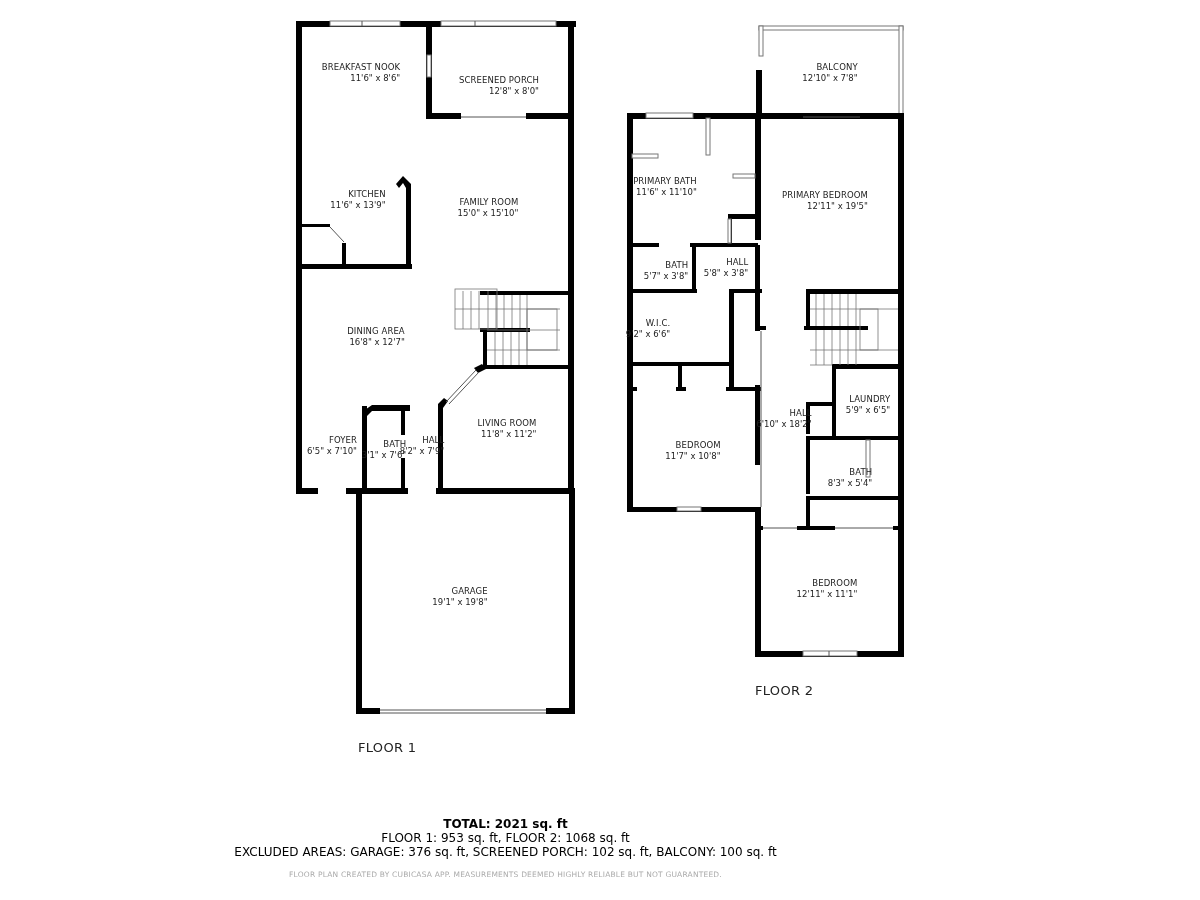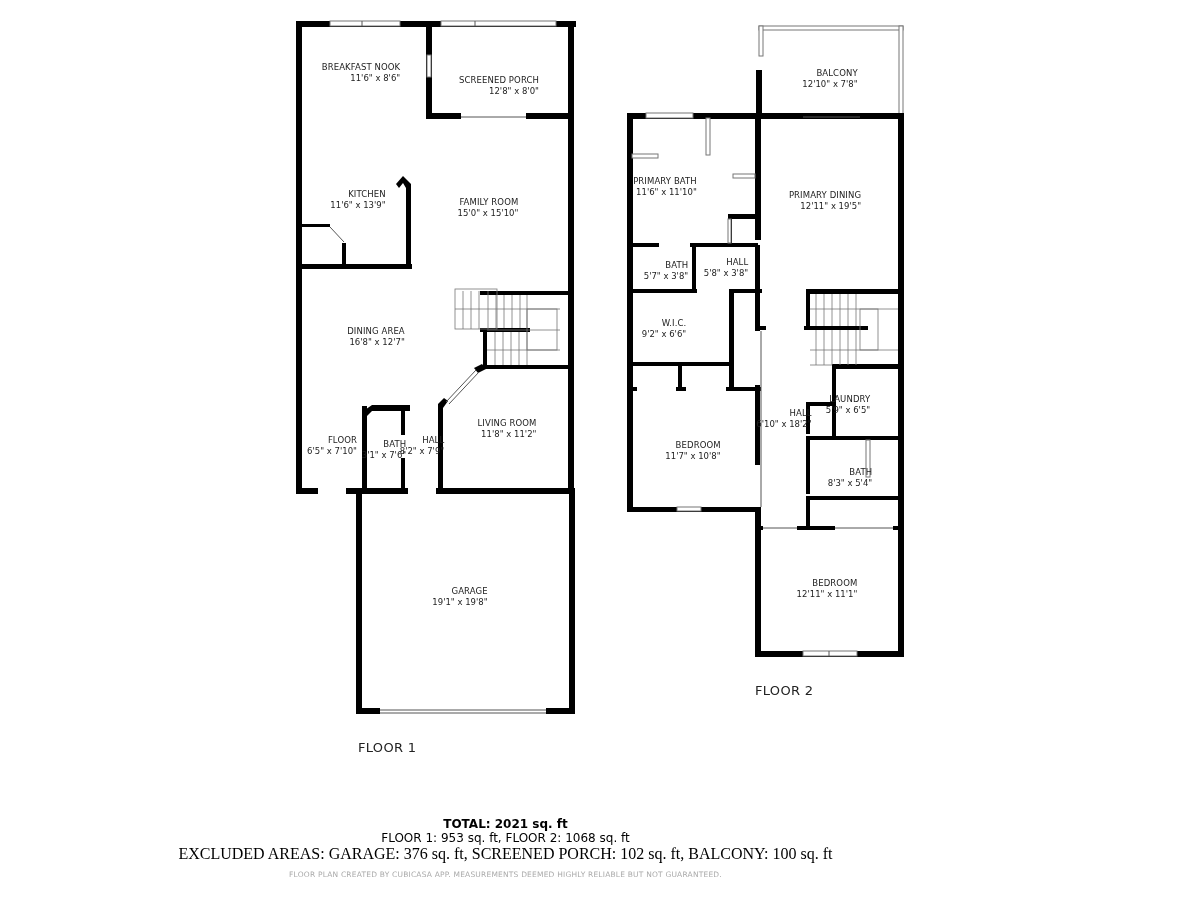--- a/index.html
+++ b/index.html
@@ -9,21 +9,21 @@
   .thin { stroke: #555; stroke-width: 1; fill: none; }
   .win { fill: #fff; stroke: #777; stroke-width: 1; }
   .stair { stroke: #777; stroke-width: 0.8; fill: none; }
   .lbl { position: absolute; text-align: right; color: #222; font-size: 8.5px; line-height: 11px; white-space: nowrap; transform: translateX(-50%); }
   .lbl .n { display: block; letter-spacing: 0.1px; }
   .lbl .d { display: block; }
   .floor-lbl { position: absolute; font-size: 13px; color: #222; letter-spacing: 0.3px; }
   .footer { position: absolute; left: 0; width: 1011px; text-align: center; color: #000; }
   .f-total { top: 817px; font-size: 12px; font-weight: bold; }
   .f-floors { top: 831px; font-size: 12px; }
-  .f-excl { top: 845px; font-size: 16px; font-family: Liberation Serif, serif; }
+  .f-excl { top: 845px; font-size: 12px; }
   .f-disc { top: 870px; font-size: 7.5px; color: #aaa; letter-spacing: 0.2px; text-align: center; }
 </style>
 </head>
 <body>
 
 <svg id="plan" viewBox="0 0 1200 900" xmlns="http://www.w3.org/2000/svg">
 
   <g>
 
     <rect class="wall" x="296" y="21" width="6" height="473"></rect>
@@ -214,66 +214,66 @@
   </div>
 <div class="lbl" style="left:376px;top:326px">
     <span class="n">DINING AREA</span>
     <span class="d">16'8" x 12'7"</span>
   </div>
 <div class="lbl" style="left:507px;top:418px">
     <span class="n">LIVING ROOM</span>
     <span class="d">11'8" x 11'2"</span>
   </div>
 <div class="lbl" style="left:332px;top:435px">
-    <span class="n">FLOOR</span>
+    <span class="n">FOYER</span>
     <span class="d">6'5" x 7'10"</span>
   </div>
 <div class="lbl" style="left:384px;top:439px">
     <span class="n">BATH</span>
     <span class="d">3'1" x 7'6"</span>
   </div>
 <div class="lbl" style="left:422px;top:435px">
     <span class="n">HALL</span>
     <span class="d">8'2" x 7'9"</span>
   </div>
 <div class="lbl" style="left:460px;top:586px">
     <span class="n">GARAGE</span>
     <span class="d">19'1" x 19'8"</span>
   </div>
 <div class="floor-lbl" style="left:358px;top:740px">FLOOR 1</div>
 
-<div class="lbl" style="left:830px;top:68px">
+<div class="lbl" style="left:830px;top:62px">
     <span class="n">BALCONY</span>
     <span class="d">12'10" x 7'8"</span>
   </div>
 <div class="lbl" style="left:665px;top:176px">
     <span class="n">PRIMARY BATH</span>
     <span class="d">11'6" x 11'10"</span>
   </div>
 <div class="lbl" style="left:825px;top:190px">
-    <span class="n">PRIMARY DINING</span>
+    <span class="n">PRIMARY BEDROOM</span>
     <span class="d">12'11" x 19'5"</span>
   </div>
 <div class="lbl" style="left:666px;top:260px">
     <span class="n">BATH</span>
     <span class="d">5'7" x 3'8"</span>
   </div>
 <div class="lbl" style="left:726px;top:257px">
     <span class="n">HALL</span>
     <span class="d">5'8" x 3'8"</span>
   </div>
-<div class="lbl" style="left:664px;top:318px">
+<div class="lbl" style="left:648px;top:318px">
     <span class="n">W.I.C.</span>
     <span class="d">9'2" x 6'6"</span>
   </div>
 <div class="lbl" style="left:784px;top:408px">
     <span class="n">HALL</span>
     <span class="d">6'10" x 18'2"</span>
   </div>
-<div class="lbl" style="left:848px;top:394px">
+<div class="lbl" style="left:868px;top:394px">
     <span class="n">LAUNDRY</span>
     <span class="d">5'9" x 6'5"</span>
   </div>
 <div class="lbl" style="left:693px;top:440px">
     <span class="n">BEDROOM</span>
     <span class="d">11'7" x 10'8"</span>
   </div>
 <div class="lbl" style="left:850px;top:467px">
     <span class="n">BATH</span>
     <span class="d">8'3" x 5'4"</span>

